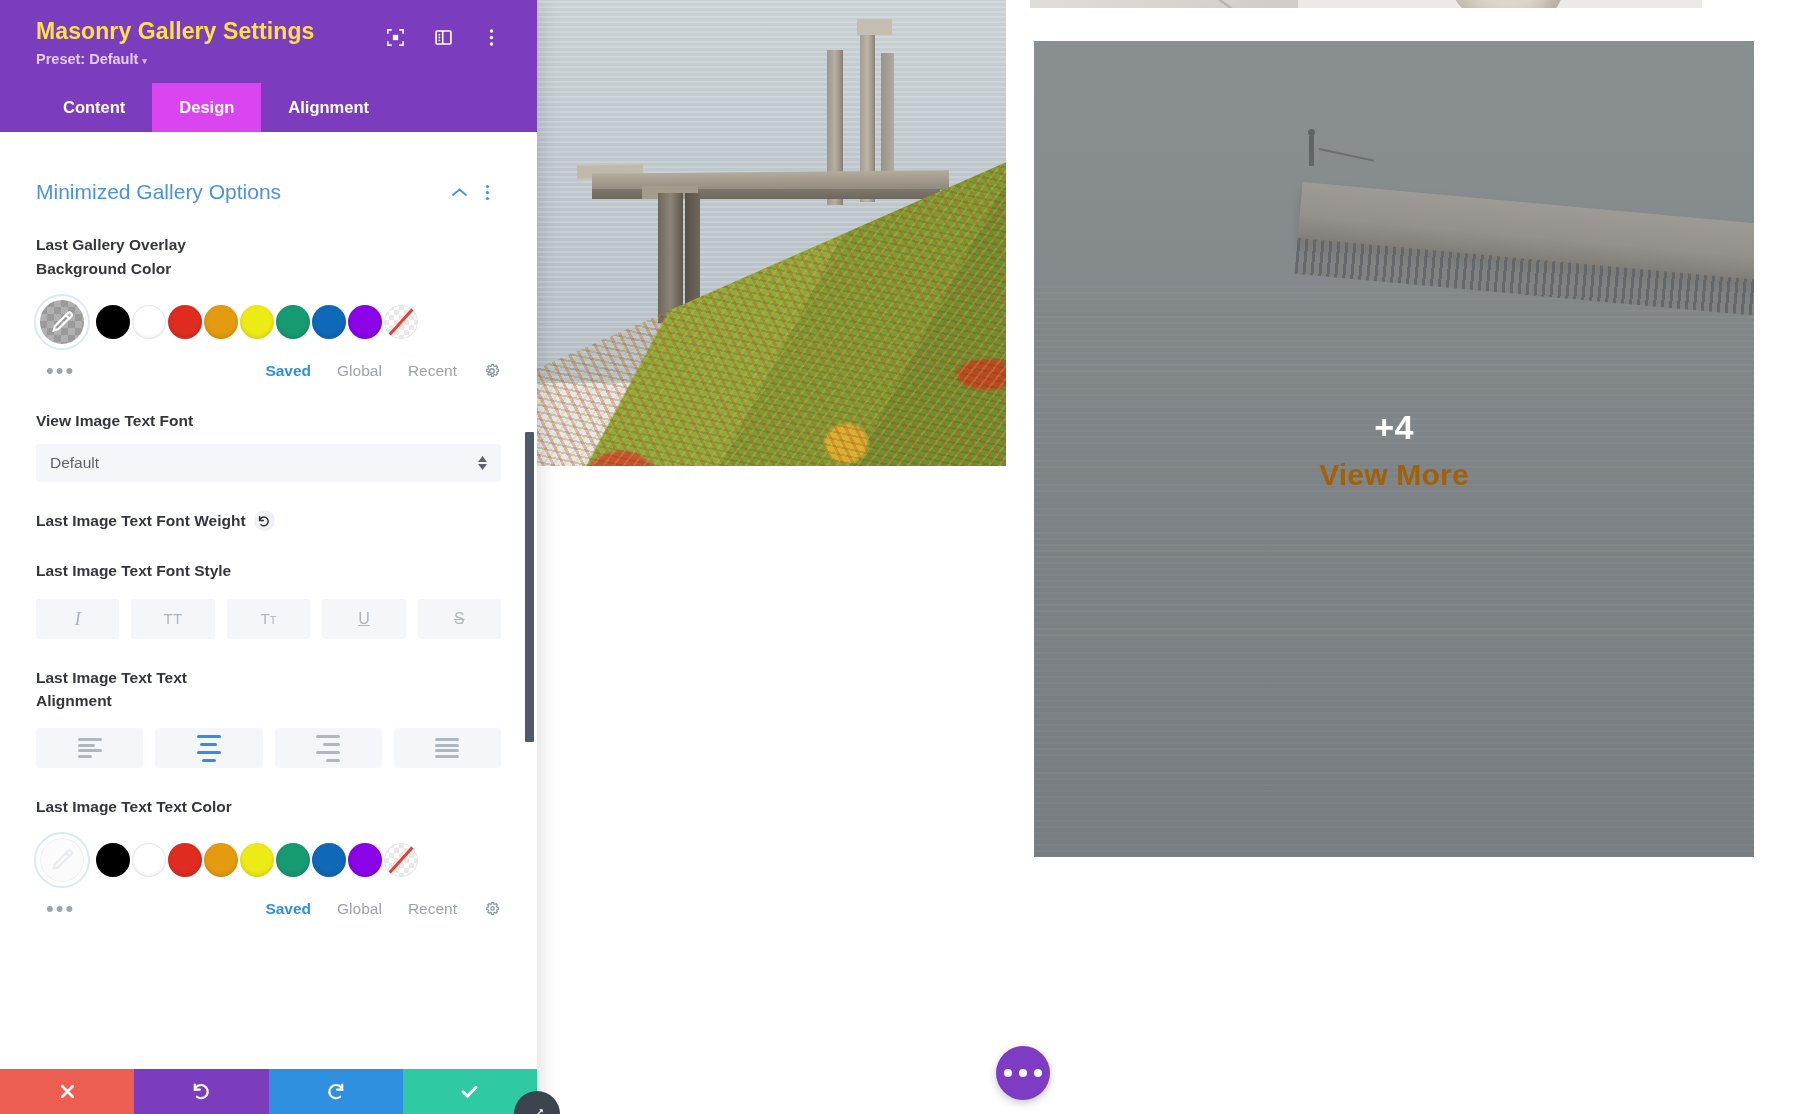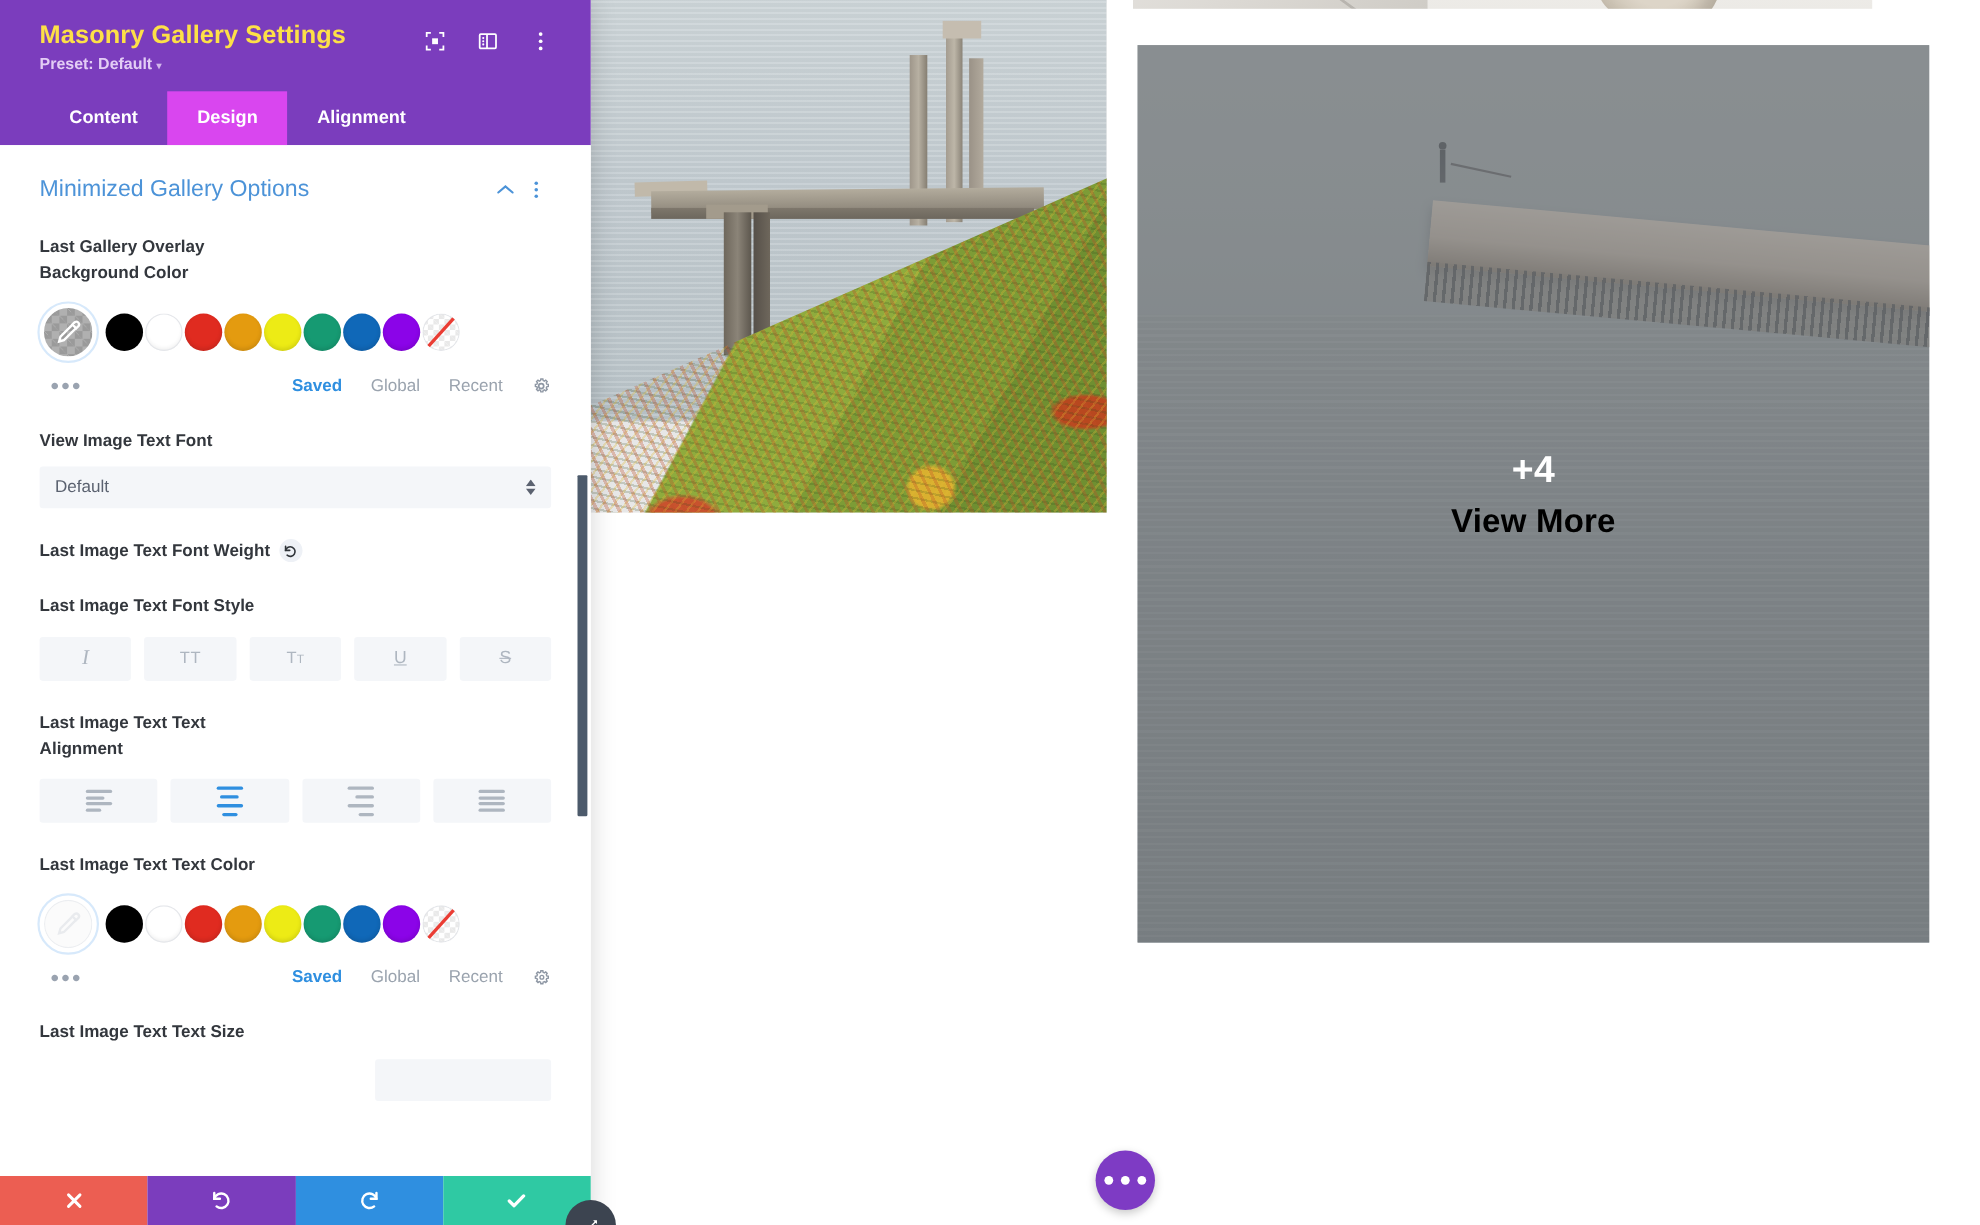--- a/index.html
+++ b/index.html
@@ -87,21 +87,21 @@
   .angler { position:absolute; left:38.2%; top:11.6%; width:5px; height:30px;
     background: linear-gradient(#2a3540, #353f4a); }
   .angler:before{ content:""; position:absolute; left:-1px; top:-7px; width:7px; height:7px;
     border-radius:50%; background:#2a3540; }
   .rod { position:absolute; left:39.6%; top:13.1%; width:56px; height:2px;
     background:#4a5058; transform: rotate(12deg); transform-origin:left center; }
 
   .img-overlay { position:absolute; inset:0; background: rgba(128,128,128,0.62);
     display:flex; flex-direction:column; align-items:center; justify-content:center; }
   .ov-count { color:#fff; font-size:34px; font-weight:700; letter-spacing:.3px; line-height:1.25; }
-  .ov-more  { color:#000000; font-size:30px; font-weight:700; letter-spacing:.2px; margin-top:10px; }
+  .ov-more  { color:#a16207; font-size:30px; font-weight:700; letter-spacing:.2px; margin-top:10px; }
 
   
   .fab { position:absolute; left:996px; top:1046px; width:54px; height:54px; border-radius:50%;
     background:#7e3bc4; display:flex; align-items:center; justify-content:center;
     box-shadow:0 3px 9px rgba(0,0,0,.22); cursor:pointer; }
   .fab span { width:8px; height:8px; border-radius:50%; background:#fff; margin:0 3.5px; display:block; }
 
   
   .panel { position:absolute; left:0; top:0; width:537px; height:1114px;
     background:#fff; box-shadow: 0 0 22px rgba(0,0,0,.17); display:flex; flex-direction:column; }
@@ -116,21 +116,21 @@
   .ph-ic { width:48px; height:30px; display:flex; align-items:center; justify-content:center;
     cursor:pointer; }
   .ph-ic svg { display:block; }
 
   .tabs { display:flex; margin-top:16px; }
   .tab { color:#fff; font-size:16.5px; font-weight:700; padding:15px 27px; cursor:pointer;
     background:transparent; }
   .tab.active { background:#d946ef; }
 
   .panel-body { flex:1 1 auto; overflow:hidden; position:relative; background:#fff; }
-  .body-inner { padding: 0 36px 0 36px; }
+  .body-inner { padding: 0 36px 0 36px; margin-top: 20px; }
 
   .section-head { display:flex; align-items:center; padding: 26px 0 0 0; }
   .section-title { color:#4c93d8; font-size:21px; font-weight:400; flex:1 1 auto; }
   .sh-ic { width:28px; height:28px; display:flex; align-items:center; justify-content:center; cursor:pointer; }
 
   .field { margin-top: 27px; }
   .field-label { color:#33373d; font-size:15.5px; font-weight:600; line-height:1.5;
     display:flex; align-items:center; gap:8px; }
   .reset-ic { display:inline-flex; align-items:center; justify-content:center;
     width:21px; height:21px; border-radius:50%; background:#eef1f6; cursor:pointer; }
@@ -469,24 +469,20 @@
             <div class="pm-link">Recent</div>
             <div class="pm-gear">
               <svg width="18" height="18" viewBox="0 0 20 20">
                 <path d="M17.2 8.3l-1.6-.27a5.8 5.8 0 0 0-.52-1.26l.95-1.33-1.47-1.47-1.33.95a5.8 5.8 0 0 0-1.26-.52L11.7 2.8H9.62l-.27 1.6c-.45.12-.87.3-1.26.52l-1.33-.95L5.29 5.44l.95 1.33c-.22.39-.4.81-.52 1.26l-1.6.27v2.08l1.6.27c.12.45.3.87.52 1.26l-.95 1.33 1.47 1.47 1.33-.95c.39.22.81.4 1.26.52l.27 1.6h2.08l.27-1.6c.45-.12.87-.3 1.26-.52l1.33.95 1.47-1.47-.95-1.33c.22-.39.4-.81.52-1.26l1.6-.27V8.3z" fill="none" stroke="#8e97a4" stroke-width="1.4"></path>
                 <circle cx="10.66" cy="9.34" r="1.9" fill="none" stroke="#8e97a4" stroke-width="1.4"></circle>
               </svg>
             </div>
           </div>
         </div>
 
-        <div class="field">
-          <div class="field-label">Last Image Text Text Size</div>
-          <div class="select" style="width:160px;margin-left:auto"></div>
-        </div>
 
         <div style="height:60px"></div>
       </div>
 
       <div class="panel-scroll"></div>
     </div>
 
     <div class="action-bar">
       <div class="ab cancel">
         <svg width="19" height="19" viewBox="0 0 20 20" stroke="#fff" stroke-width="2.8" stroke-linecap="round">

